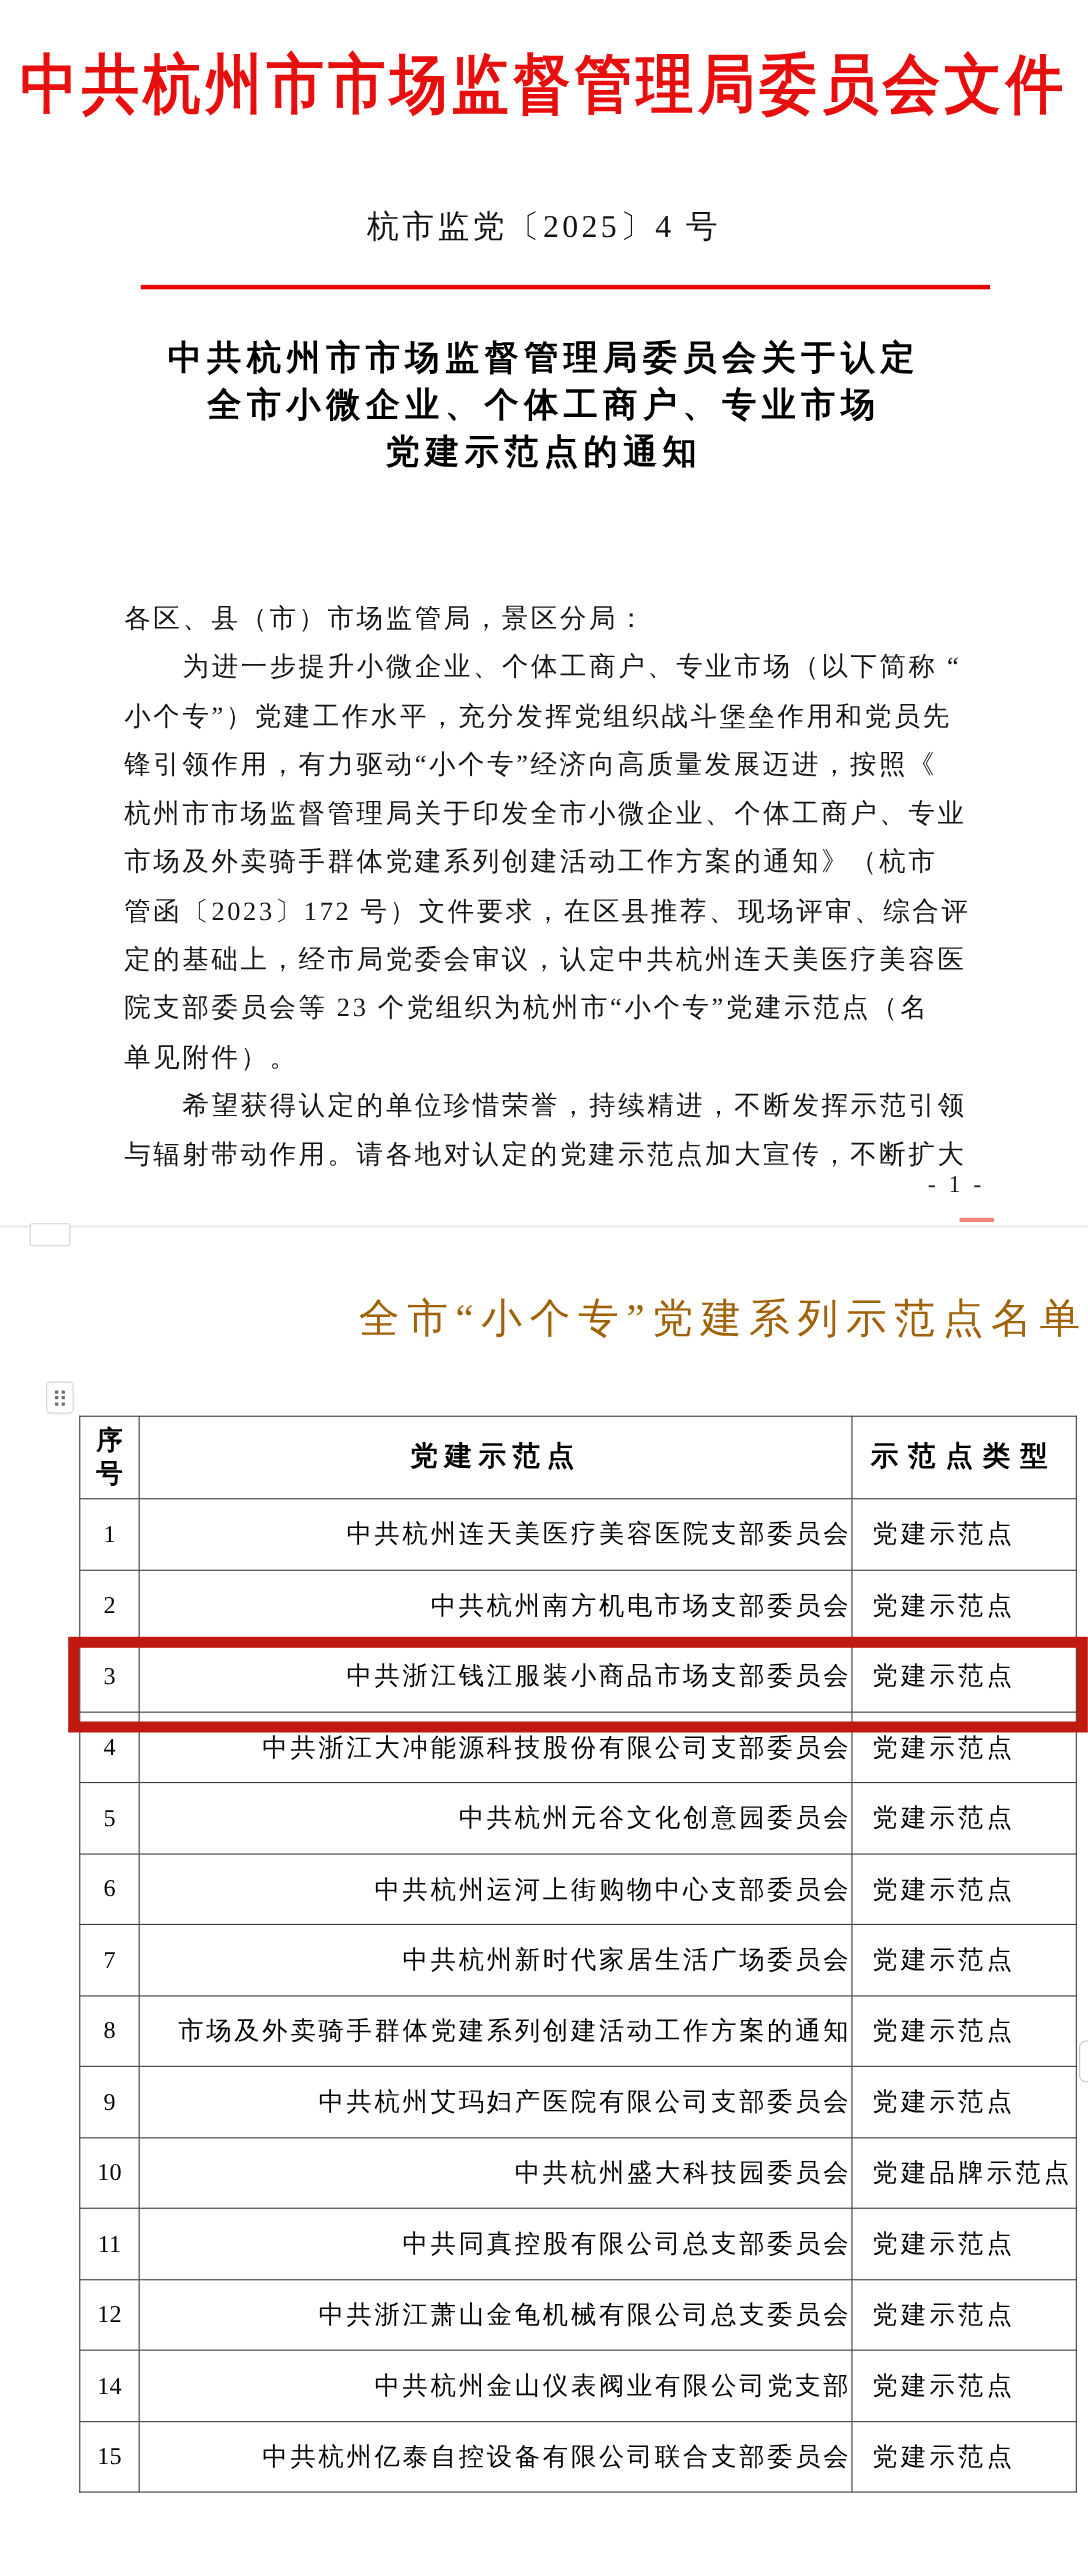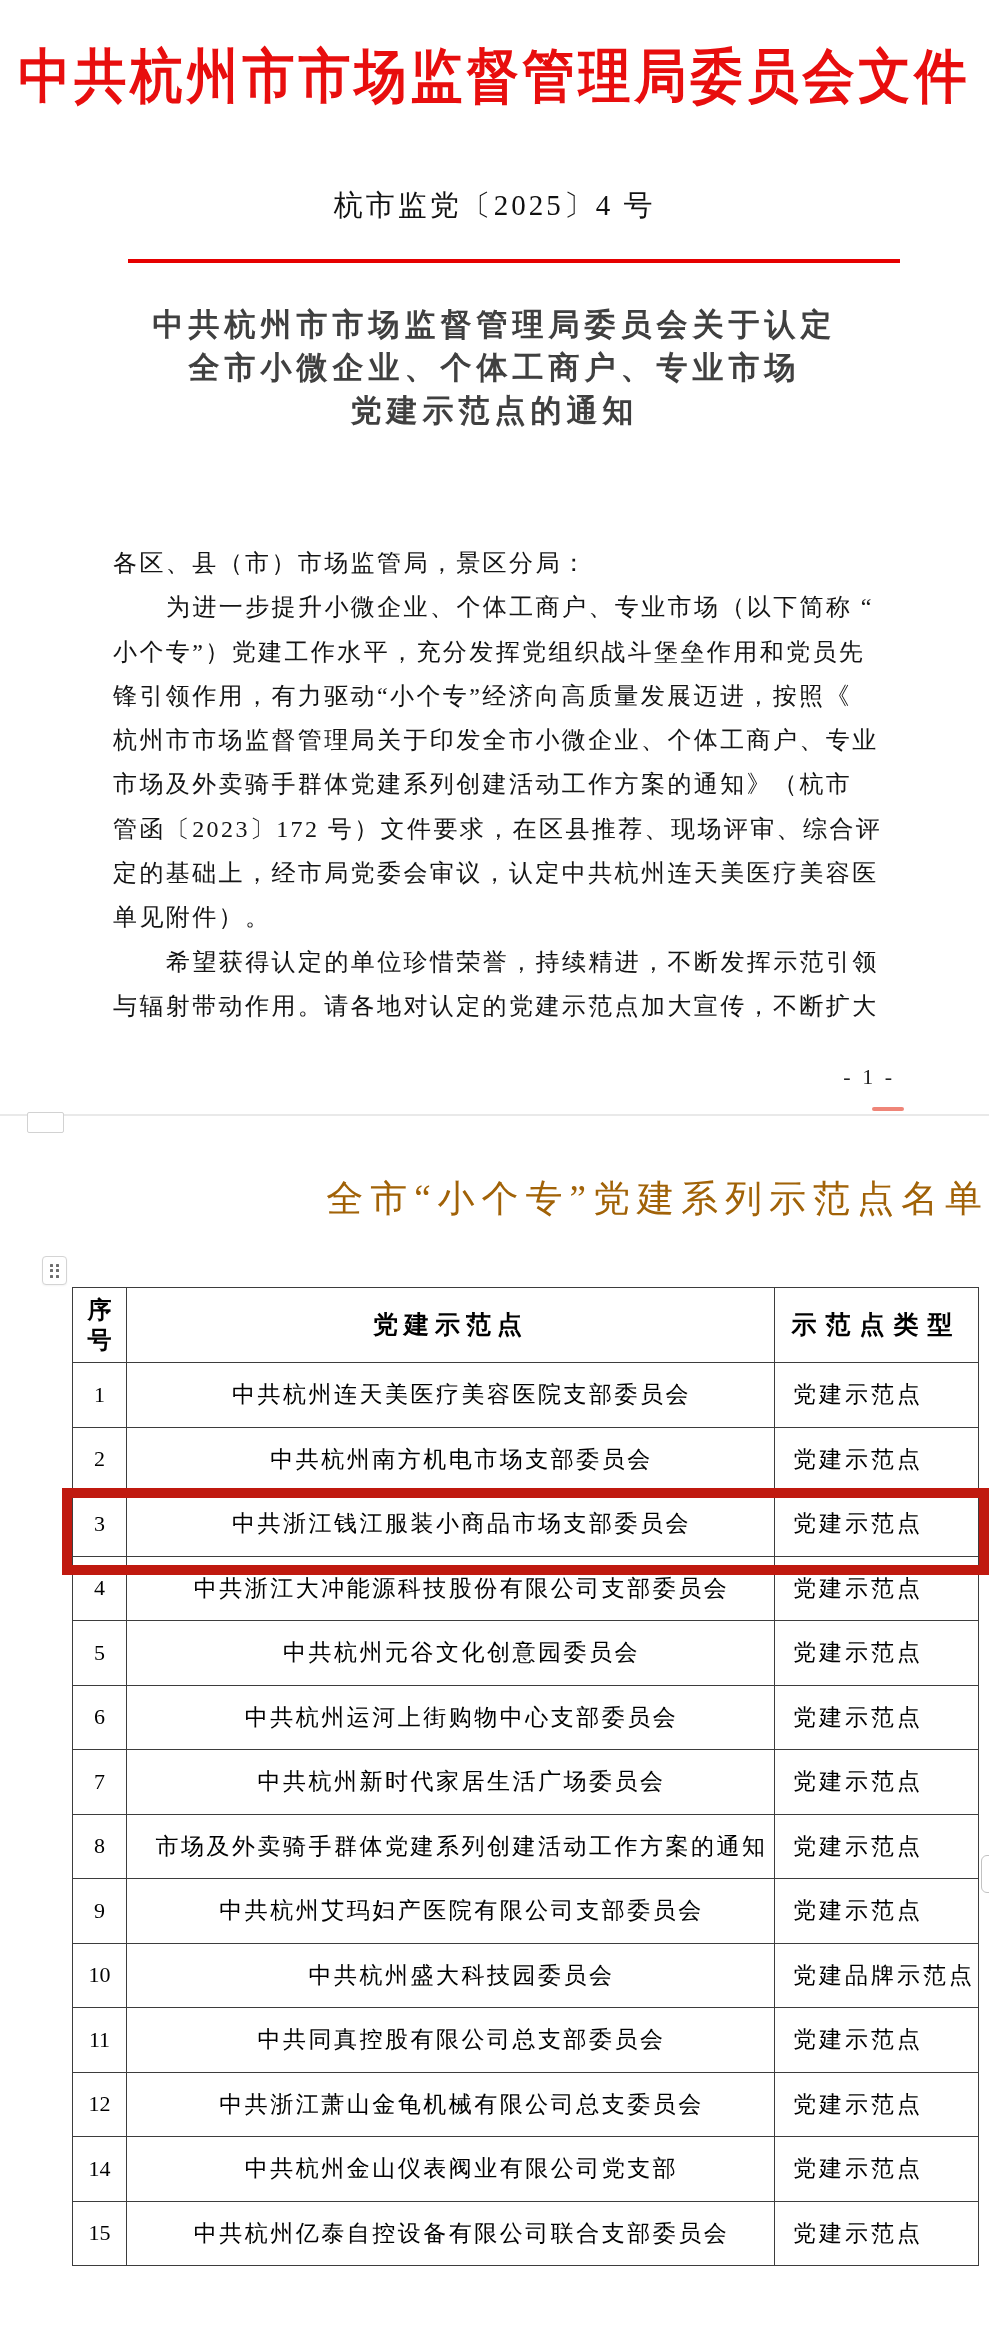--- a/index.html
+++ b/index.html
@@ -16,21 +16,21 @@
     white-space:nowrap;
   }
   .doc-number {
     left:0; right:0; top:186px; text-align:center;
     font-size:29px; letter-spacing:3px; color:#111;
   }
   .red-rule { left:128px; top:259px; width:772px; height:4px; background:#e60000; }
 
   .doc-title {
     left:0; right:0; top:303px; text-align:center;
-    font-size:31px; font-weight:bold; line-height:43px; letter-spacing:5px; color:#404040;font-family:Liberation Serif, serif;
+    font-size:31px; font-weight:bold; line-height:43px; letter-spacing:5px; color:#000000;font-family:Liberation Serif, serif;
   }
 
   .body-text {
     left:113px; top:541px; width:800px;
     font-size:24px; letter-spacing:2.4px; color:#141414;
   }
   .body-line { line-height:44.3px; height:44.3px; white-space:nowrap; }
   .body-line.indent { padding-left:53px; }
 
   .page-number {
@@ -70,21 +70,21 @@
   table.list col.c-type { width:204px; }
   table.list th, table.list td { border:1.5px solid #3d3d3d; background:#fff; }
   table.list thead th {
     height:75px; font-size:25px; font-weight:bold; text-align:center;
     letter-spacing:6px; line-height:1.25; padding:0;
   }
   table.list thead th.h-no { letter-spacing:0; font-size:24px; padding:0 10px; }
   table.list thead th.h-type { letter-spacing:9px; }
   table.list td { height:64.5px; }
   td.cell-no   { text-align:center; letter-spacing:0; font-size:22px; }
-  td.cell-name { text-align:center; padding-left:22px; letter-spacing:2.5px; }
+  td.cell-name { text-align:right; padding-left:22px; letter-spacing:2.5px; }
   td.cell-type { text-align:left; padding-left:18px; letter-spacing:3px; }
 
   .highlight-box {
     left:62px; top:1488px; width:927px; height:87px;
     border:10px solid #c0190f; pointer-events:none;
   }
 
   .scroll-thumb {
     left:981px; top:1855px; width:14px; height:38px;
     background:#fff; border:1.5px solid #c2c2c2; border-radius:6px;
@@ -108,20 +108,21 @@
 
     <div class="abs body-text" id="bodyLines">
         <div class="body-line">各区、县（市）市场监管局，景区分局：</div>
         <div class="body-line indent">为进一步提升小微企业、个体工商户、专业市场（以下简称 “</div>
         <div class="body-line">小个专”）党建工作水平，充分发挥党组织战斗堡垒作用和党员先</div>
         <div class="body-line">锋引领作用，有力驱动“小个专”经济向高质量发展迈进，按照《</div>
         <div class="body-line">杭州市市场监督管理局关于印发全市小微企业、个体工商户、专业</div>
         <div class="body-line">市场及外卖骑手群体党建系列创建活动工作方案的通知》（杭市</div>
         <div class="body-line">管函〔2023〕172 号）文件要求，在区县推荐、现场评审、综合评</div>
         <div class="body-line">定的基础上，经市局党委会审议，认定中共杭州连天美医疗美容医</div>
+        <div class="body-line">院支部委员会等 23 个党组织为杭州市“小个专”党建示范点（名</div>
         <div class="body-line">单见附件）。</div>
         <div class="body-line indent">希望获得认定的单位珍惜荣誉，持续精进，不断发挥示范引领</div>
         <div class="body-line">与辐射带动作用。请各地对认定的党建示范点加大宣传，不断扩大</div>
       </div>
 
     <div class="abs page-number">- 1 -</div>
   </section>
 
   <div class="abs page-sep"></div>
   <div class="abs corner-box"></div>

